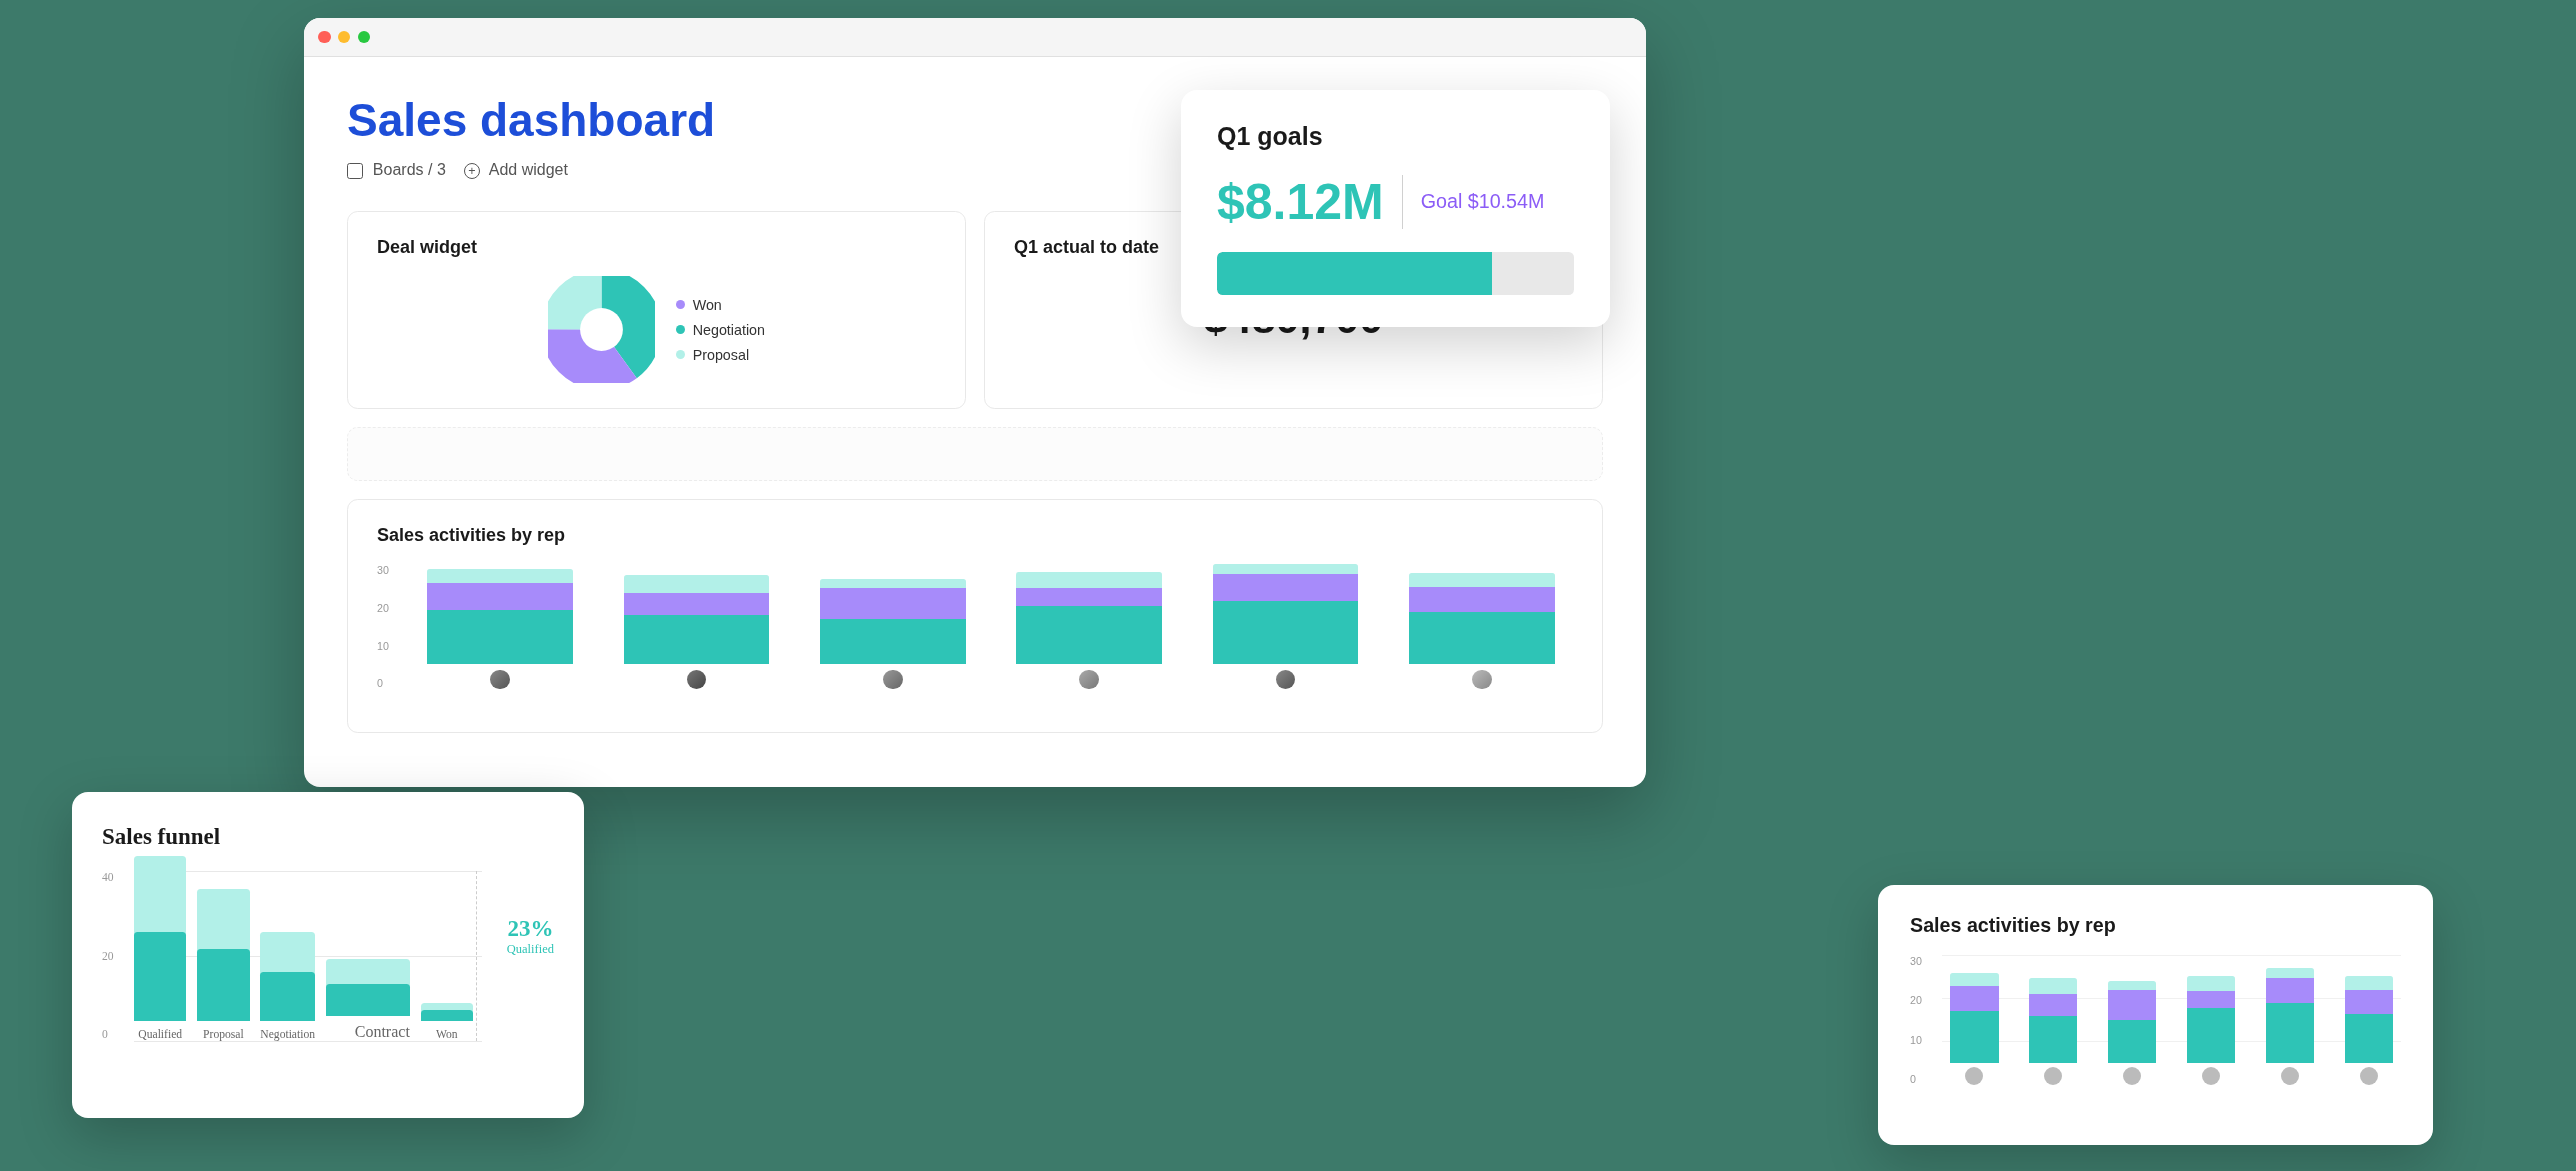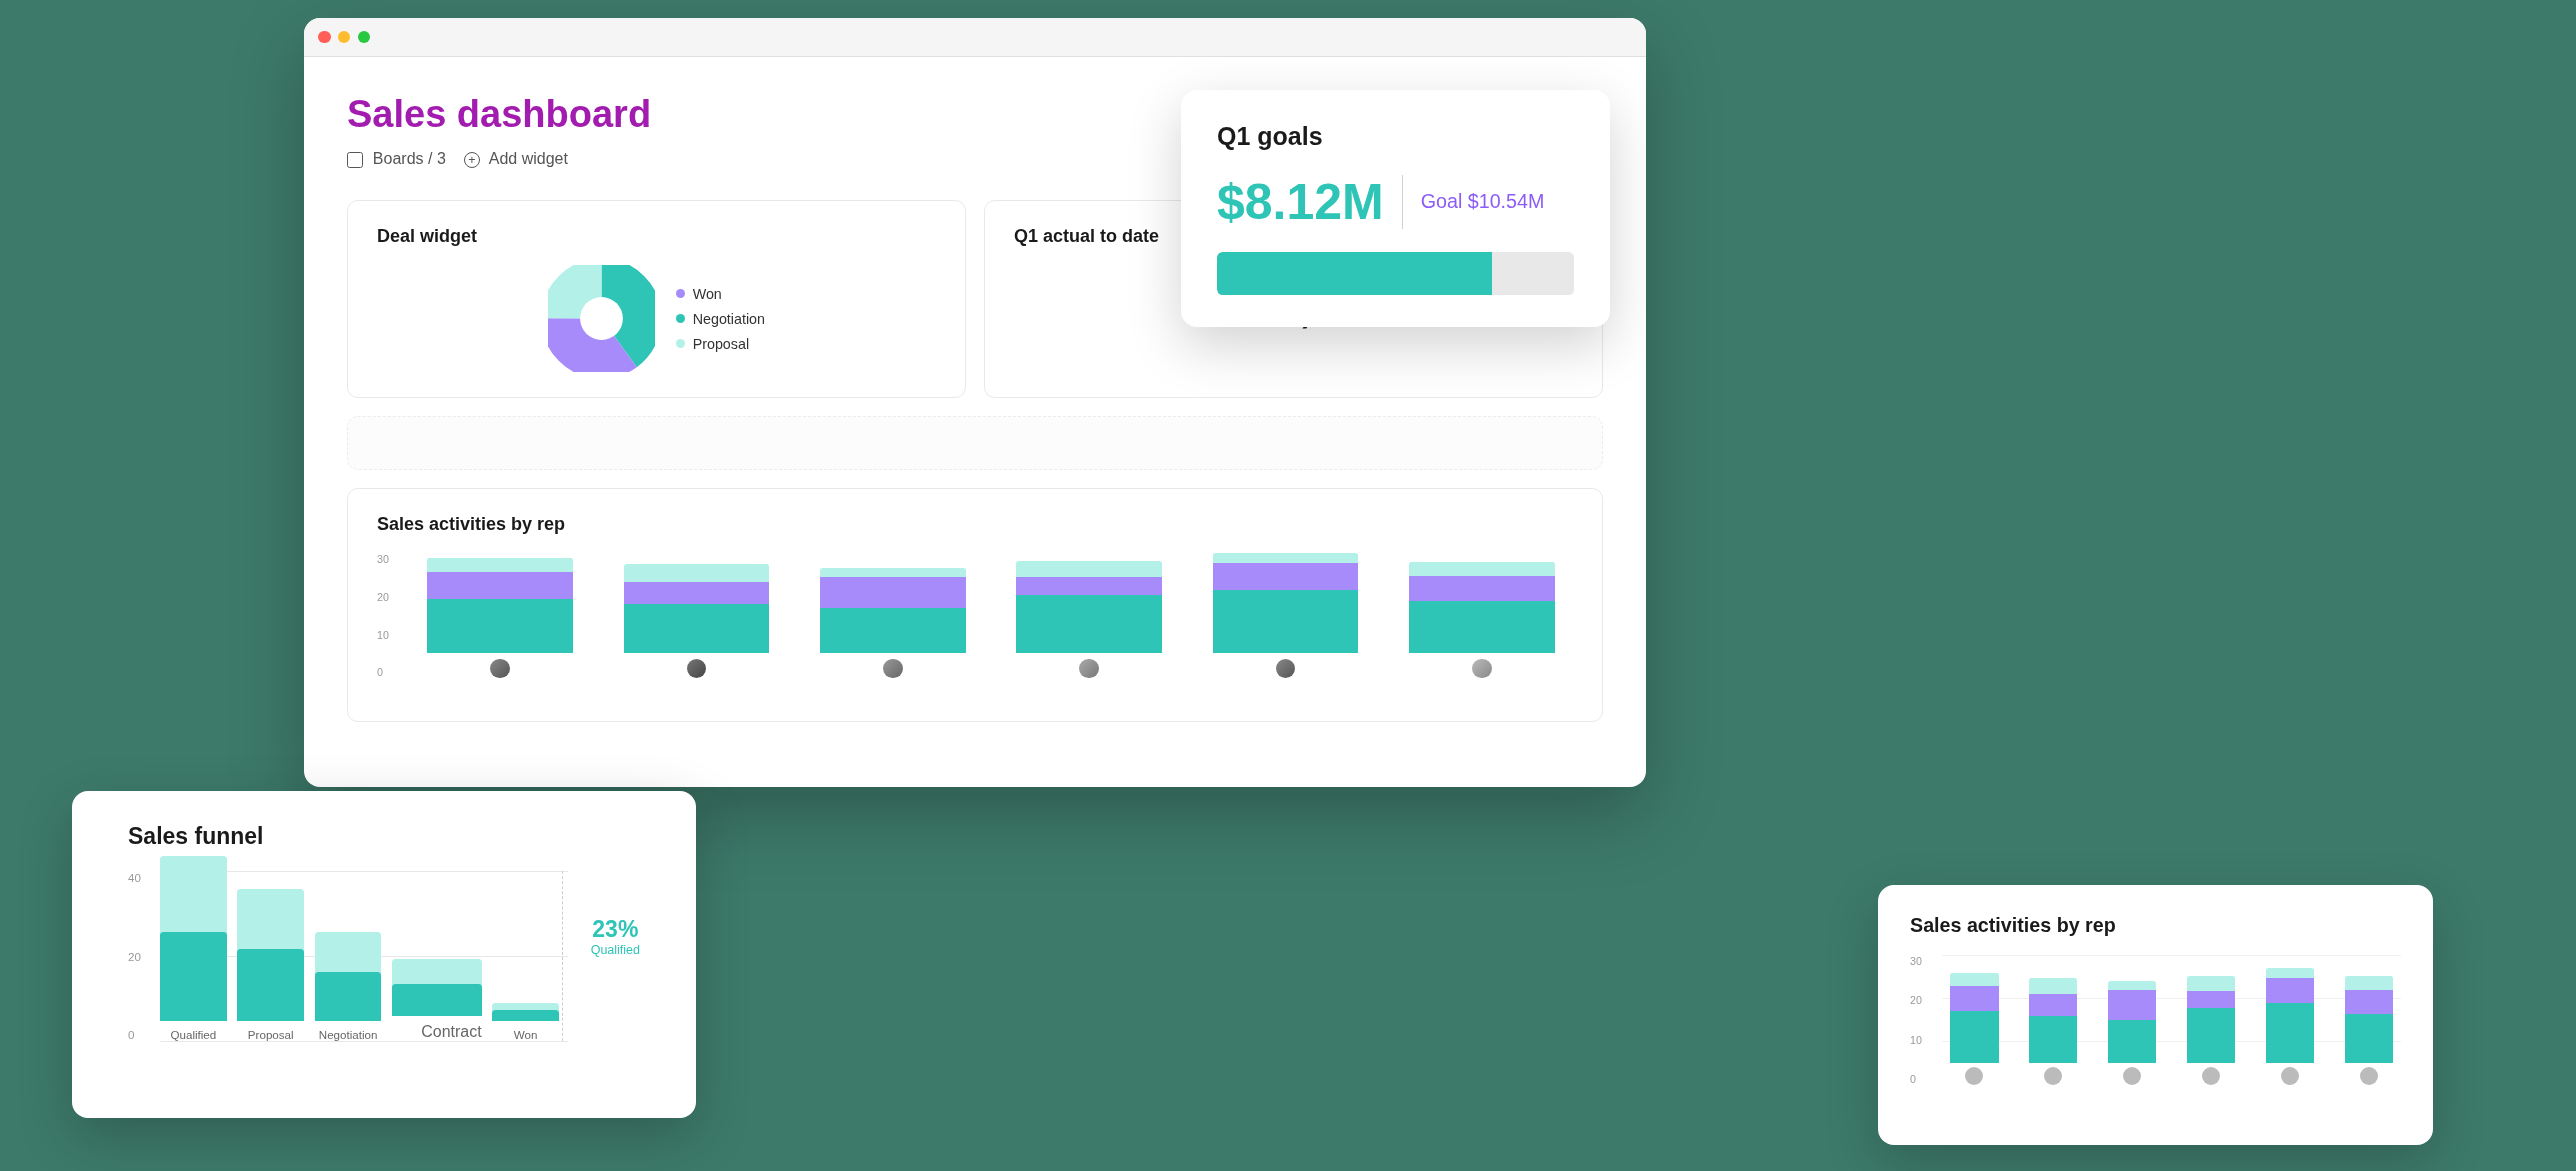--- a/index.html
+++ b/index.html
@@ -48,23 +48,23 @@
 
     .dot-red { background: #ff5f57; }
     .dot-yellow { background: #febc2e; }
     .dot-green { background: #28c840; }
 
     .browser-content {
       padding: 36px 43px;
     }
 
     .page-title {
-      font-size: 38px;
+      font-size: 46px;
       font-weight: 700;
-      color: #a21caf;
+      color: #1d4ed8;
       margin-bottom: 14.3px;
     }
 
     .breadcrumb-row {
       display: flex;
       align-items: center;
       gap: 18px;
       margin-bottom: 32px;
       color: #555;
       font-size: 16px;
@@ -388,21 +388,21 @@
       <div class="q1-actual-value">$8.12M</div>
       <div class="q1-divider"></div>
       <div class="q1-goal-label">Goal $10.54M</div>
     </div>
     <div class="progress-bar-container">
       <div class="progress-bar-fill"></div>
     </div>
   </div>
 </div>
 
-<div style="position:absolute; bottom:54px; left:72px; width:624px; background:#fff; border-radius:16px; box-shadow: 0 18px 54px rgba(0,0,0,0.22); padding:32px 56px; z-index:20;">
+<div style="position:absolute; bottom:54px; left:72px; width:512px; background:#fff; border-radius:16px; box-shadow: 0 18px 54px rgba(0,0,0,0.22); padding:32px 30px; z-index:20;font-family:Liberation Serif, serif;">
   <div class="funnel-title">Sales funnel</div>
 
   <div style="position:relative; height:215px;">
 
     <div style="position:absolute; left:0; top:0; height:170px; display:flex; flex-direction:column-reverse; justify-content:space-between; width:25px;">
       <span style="font-size:11.6px; color:#999;">0</span>
       <span style="font-size:11.6px; color:#999;">20</span>
       <span style="font-size:11.6px; color:#999;">40</span>
     </div>
 

